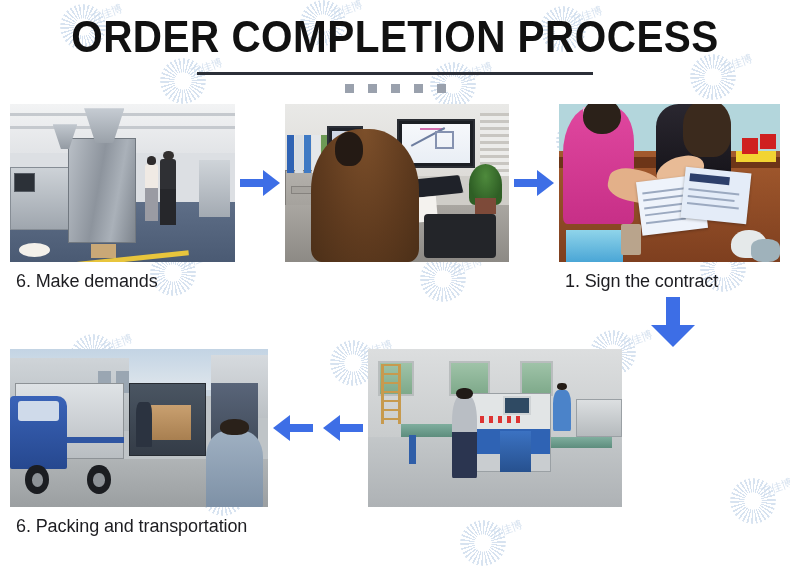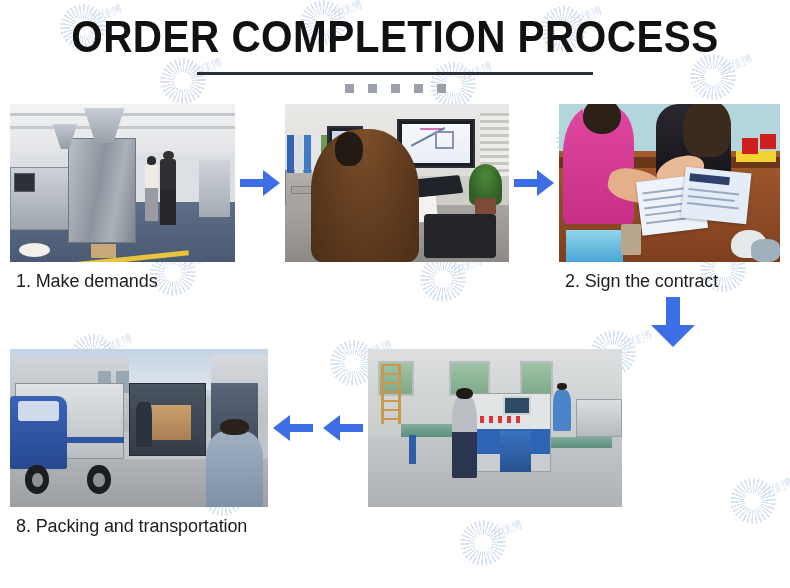--- a/index.html
+++ b/index.html
@@ -508,21 +508,21 @@
           <div class="p-a">
               <div class="hd"></div>
             </div>
           <div class="p-b">
               <div class="hd"></div>
             </div>
           <div class="cone"></div>
           <div class="box"></div>
         </div>
       </div>
-      <div class="caption">1. Make demands</div>
+      <div class="caption">6. Make demands</div>
     </div>
 
     <div class="gut">
       <div class="arrow-r">
         <div class="shaft"></div>
           <div class="head"></div>
       </div>
     </div>
 
     <div class="cell c2">
@@ -600,21 +600,21 @@
             <div class="ln" style="top:42%;width:76%;"></div>
             <div class="ln" style="top:56%;width:70%;"></div>
             <div class="ln" style="top:70%;width:78%;"></div>
           </div>
           <div class="bluebox"></div>
           <div class="pens"></div>
           <div class="cup"></div>
           <div class="cup2"></div>
         </div>
       </div>
-      <div class="caption">2. Sign the contract</div>
+      <div class="caption">1. Sign the contract</div>
     </div>
   </div>
 
   <div class="mid-row">
     <div class="arrow-d">
       <div class="shaft"></div>
         <div class="head"></div>
     </div>
   </div>
 
@@ -637,21 +637,21 @@
           <div class="stripe"></div>
           <div class="truck-cab"></div>
           <div class="windshield"></div>
           <div class="wheel" style="left:6%;"></div>
           <div class="wheel" style="left:30%;"></div>
           <div class="manfront">
             <div class="hd"></div>
           </div>
         </div>
       </div>
-      <div class="caption">8. Packing and transportation</div>
+      <div class="caption">6. Packing and transportation</div>
     </div>
 
     <div class="gut">
       <div class="arrow-l">
         <div class="shaft"></div>
           <div class="head"></div>
       </div>
     </div>
 
 

